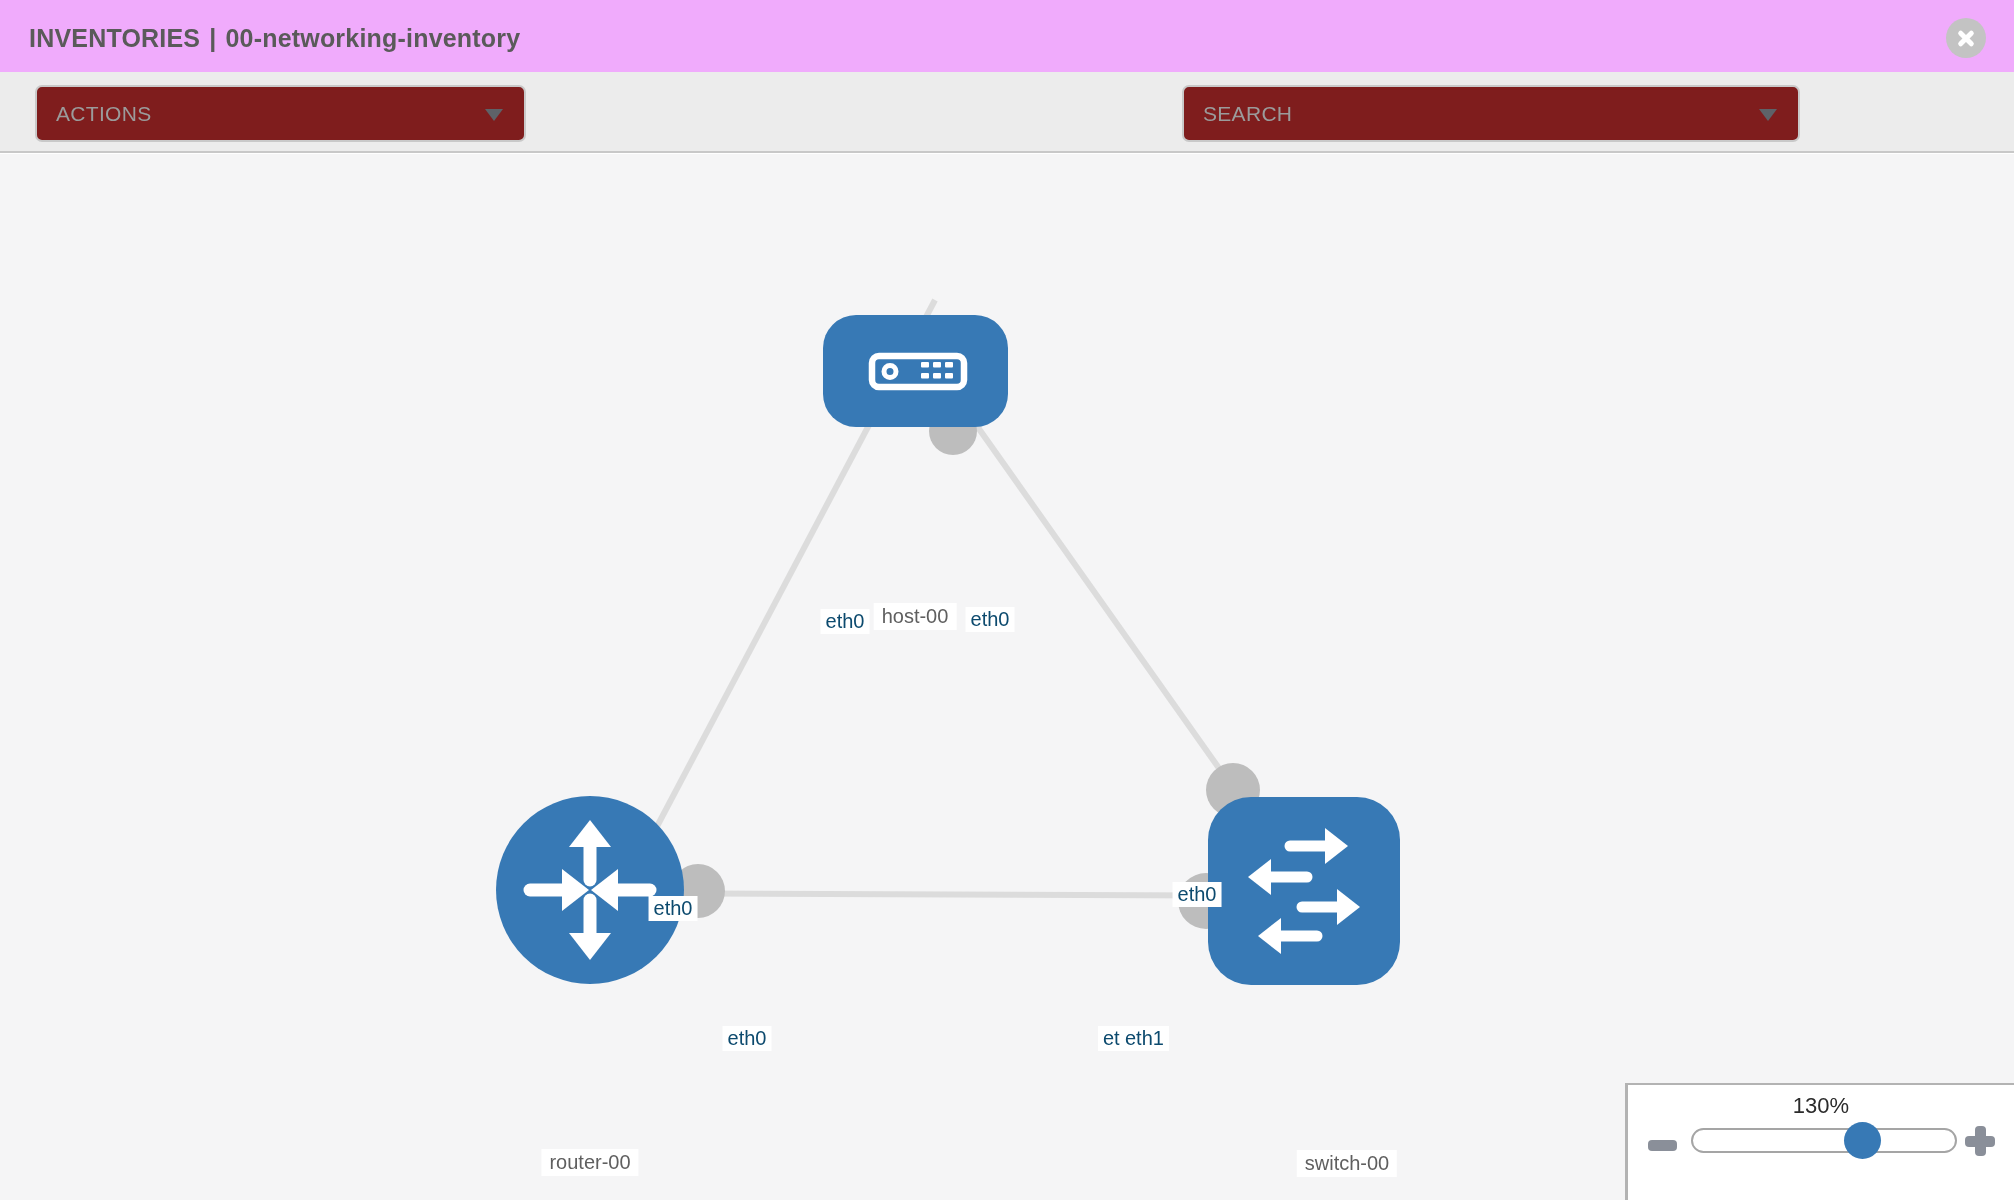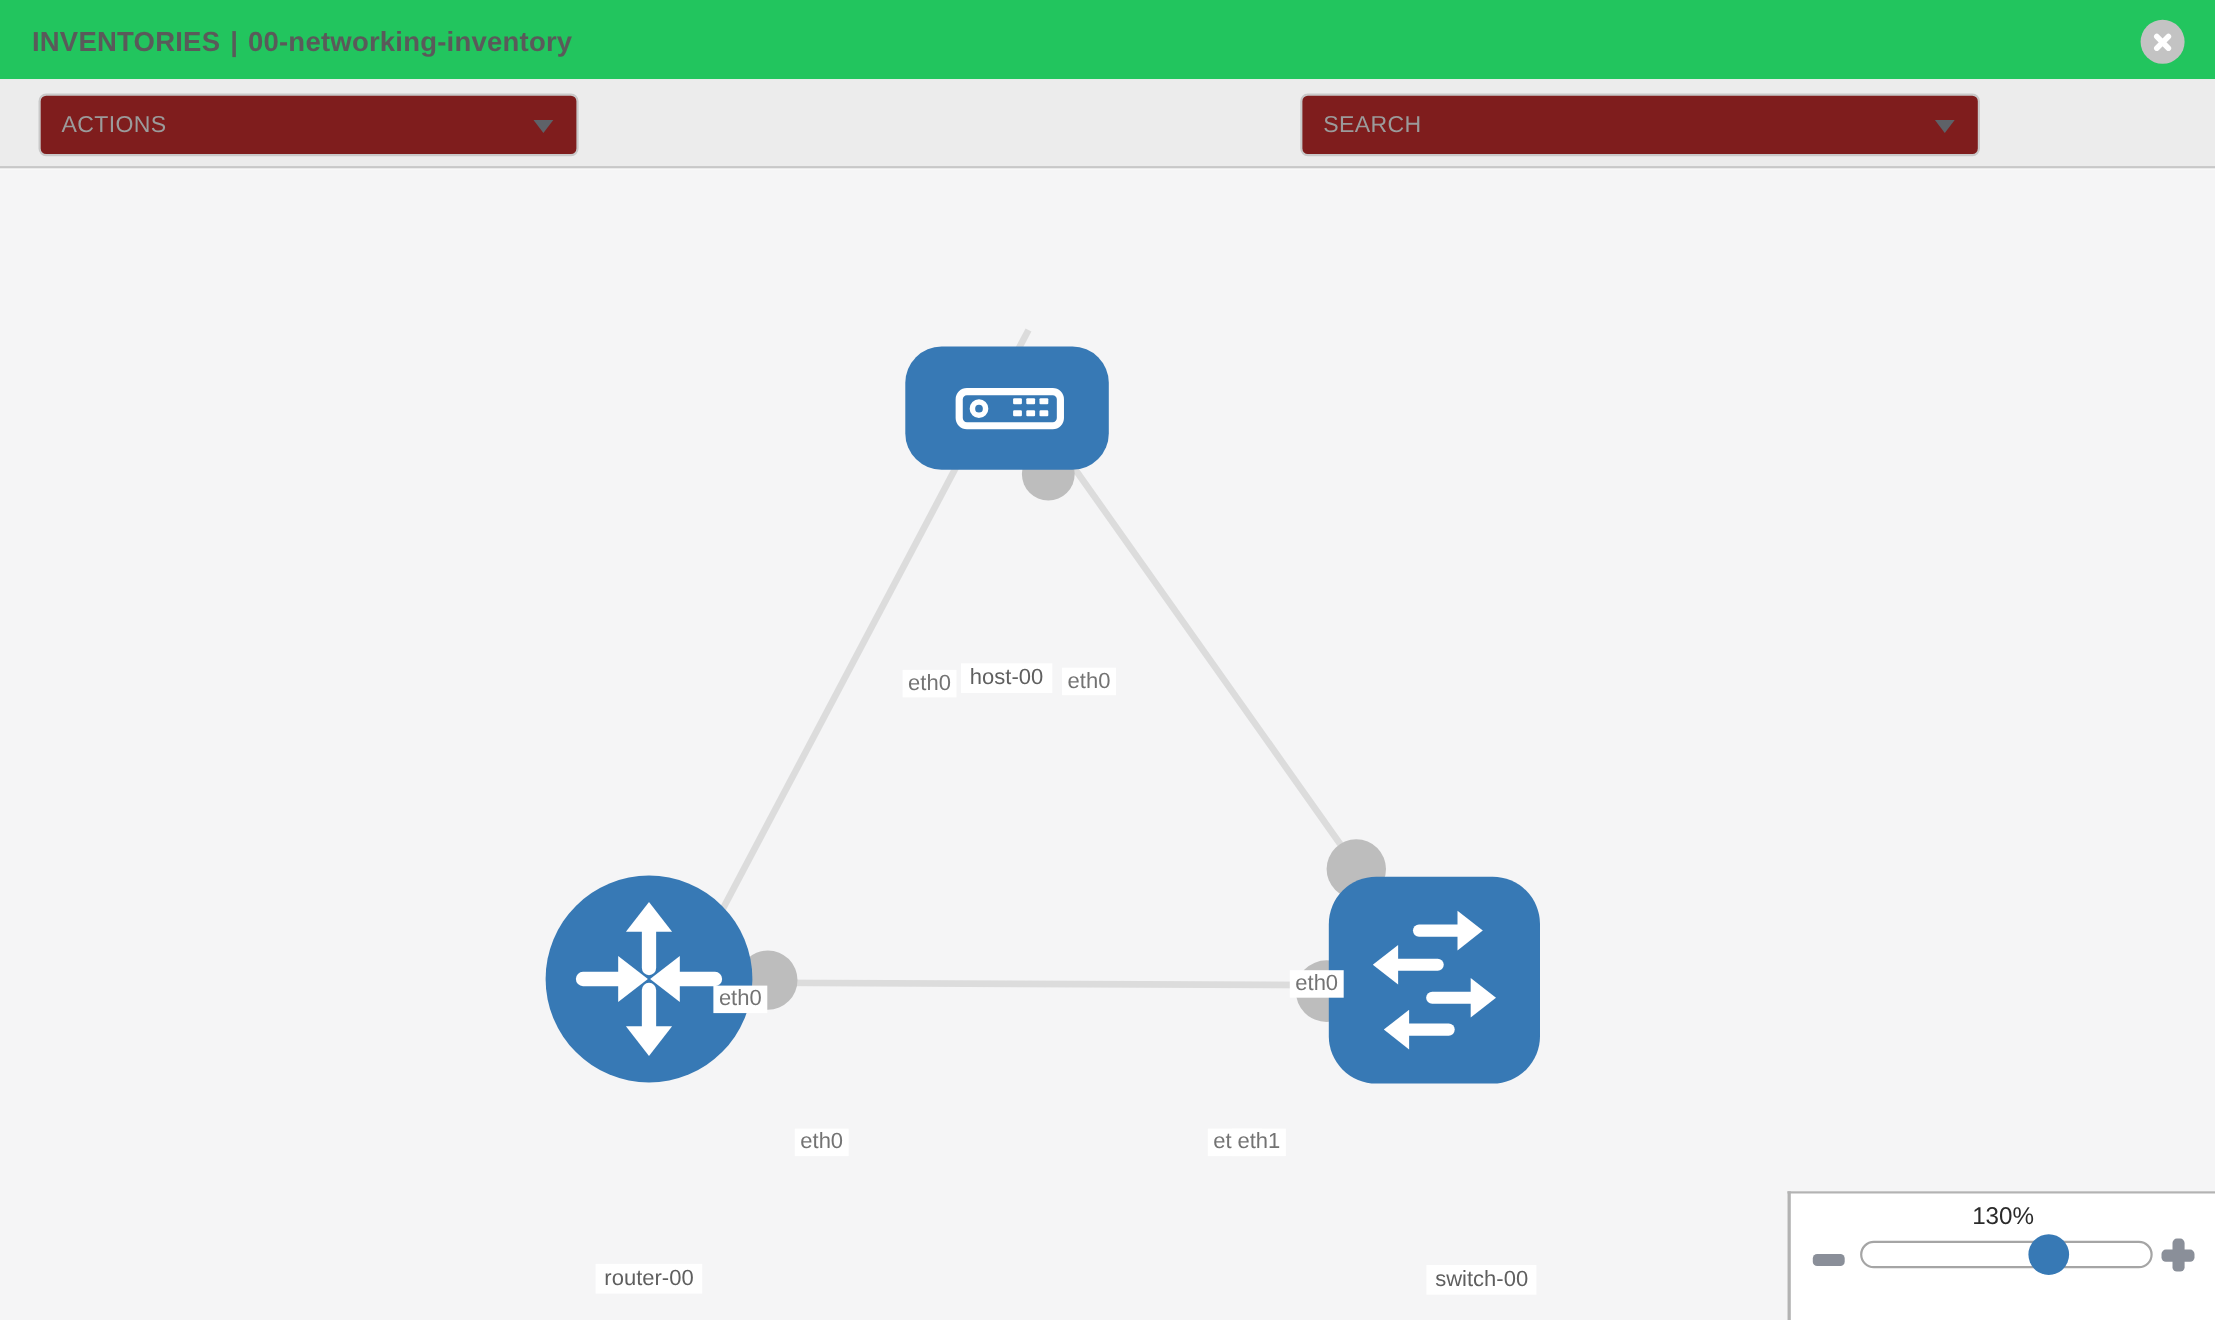--- a/index.html
+++ b/index.html
@@ -1,20 +1,20 @@
 <!DOCTYPE html>
 <html><head>
 <meta charset="utf-8">
 <style>
   * { margin:0; padding:0; box-sizing:border-box; }
   html,body { width:2014px; height:1200px; overflow:hidden; background:#fff;
               font-family:"Liberation Sans", sans-serif; }
 
   
-  .header { position:absolute; left:0; top:0; width:2014px; height:72px; background:#22c55e; }
+  .header { position:absolute; left:0; top:0; width:2014px; height:72px; background:#f0abfc; }
   .page-title { position:absolute; left:29px; top:0; height:72px; line-height:76px;
                 font-size:25px; font-weight:bold; color:#5a5a5a; letter-spacing:.2px; }
   .page-title span { display:inline-block; }
   .title-sep { margin:0 9px; }
   .close-btn { position:absolute; left:1946px; top:18px; width:40px; height:40px;
                border-radius:50%; background:#c3c3c3; cursor:pointer; }
   .close-btn .bar { position:absolute; left:10px; top:17.5px; width:20px; height:5px;
                     border-radius:2.5px; background:#ffffff; }
   .close-btn .bar.b1 { transform:rotate(45deg); }
   .close-btn .bar.b2 { transform:rotate(-45deg); }
@@ -35,21 +35,21 @@
   .wrench-btn { left:1047px; }
   .key-btn    { left:1115px; }
 
   
   .canvas { position:absolute; left:0; top:154px; width:2014px; height:1046px; background:#f5f5f6; }
   .net-svg { position:absolute; left:0; top:0; }
 
   .diagram-label { position:absolute; background:#ffffff; color:#5f5f5f; white-space:nowrap;
                    transform:translateX(-50%); text-align:center; }
   .node-label { font-size:20px; padding:2px 8px; }
-  .if-label   { font-size:20px; padding:1px 5px; color:#737373; }
+  .if-label   { font-size:20px; padding:1px 5px; color:#0c4a6e; }
   .if-label.no-center { transform:none; }
 
   
   .zoom-panel { position:absolute; left:1625px; top:1083px; width:389px; height:134px;
                 background:#ffffff; border-top:2px solid #b3b3b3; border-left:3px solid #b3b3b3; }
   .zoom-level { position:absolute; left:0; top:8px; width:100%; text-align:center;
                 font-size:22px; color:#2b2b2b; }
   .zbar { position:absolute; background:#8a8f99; border-radius:4px; }
   .zoom-minus { position:absolute; left:18px; top:48px; width:34px; height:26px; cursor:pointer; }
   .zoom-minus .zbar { left:2px; top:7px; width:29px; height:11px; }

